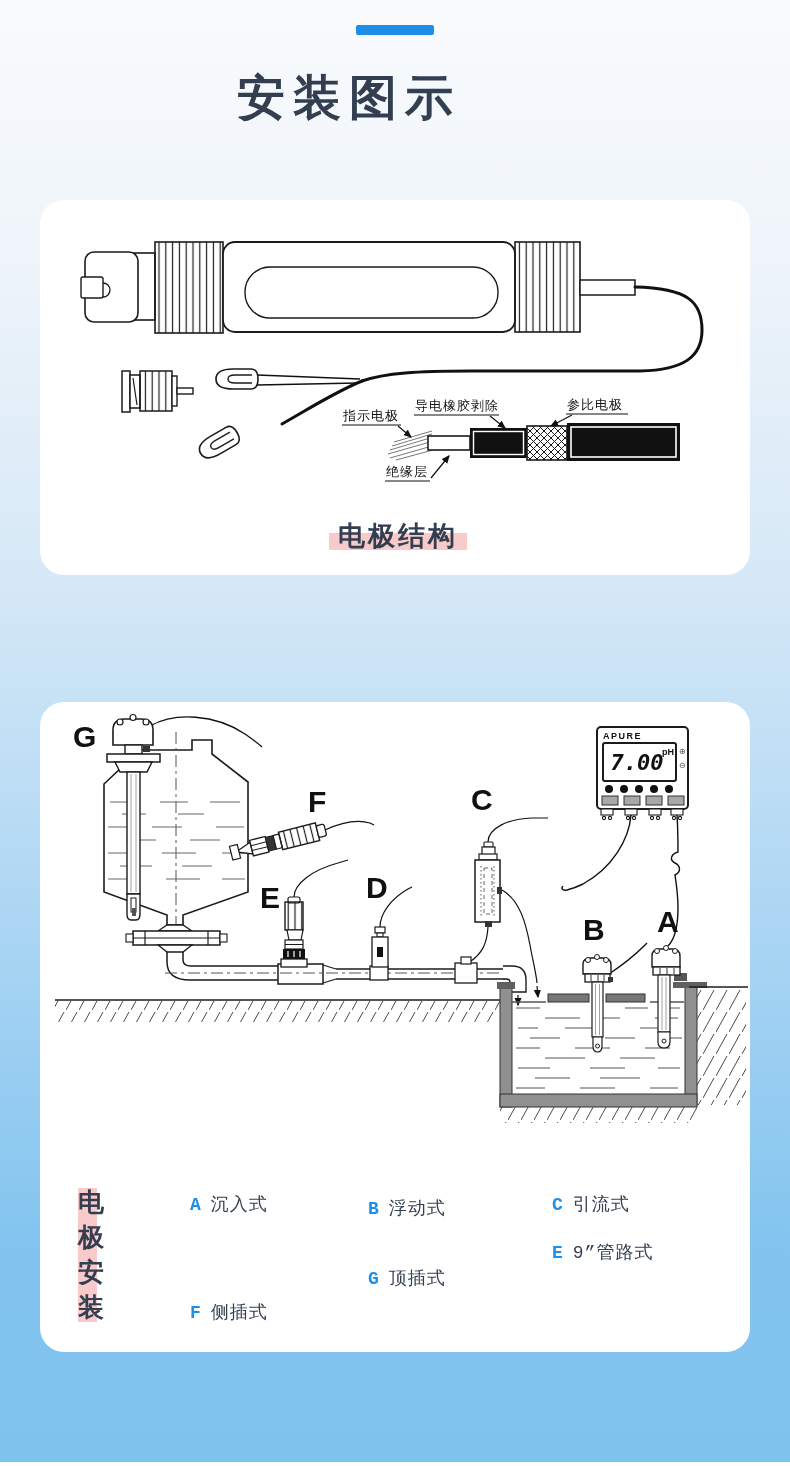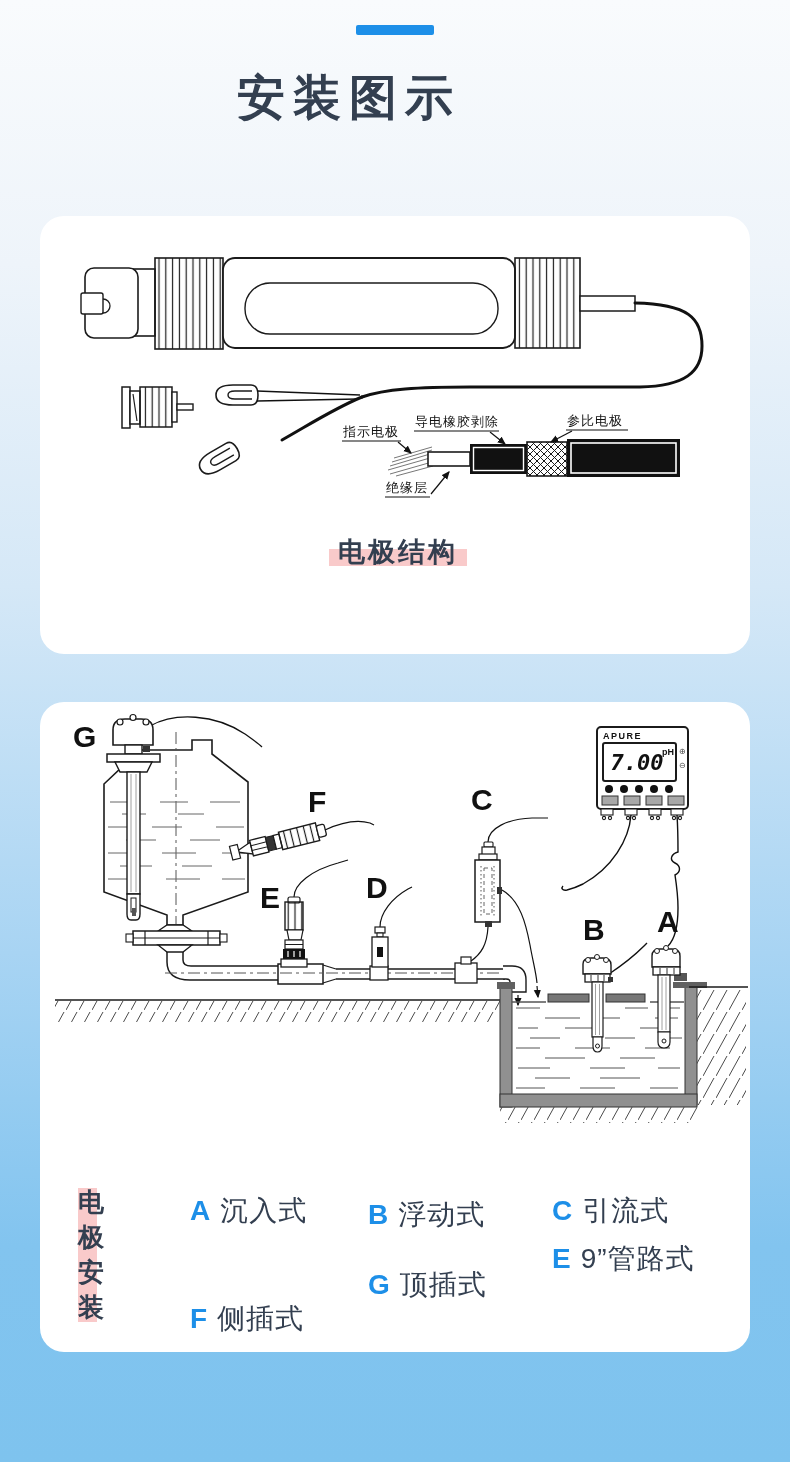--- a/index.html
+++ b/index.html
@@ -6,36 +6,36 @@
   body{
     width:790px;height:1466px;position:relative;overflow:hidden;
     font-family:"Liberation Sans",sans-serif;
     background:linear-gradient(180deg,#f9fbfd 0%,#eef4fa 18%,#d5e8f7 40%,#a8d4f3 65%,#82c4ef 85%,#7ec3ee 100%);
   }
   .header{position:absolute;top:0;left:0;width:790px;height:200px;}
   .accent-bar{position:absolute;top:25px;left:356px;width:78px;height:10px;border-radius:2px;background:var(--accent);}
   .page-title{position:absolute;top:66px;left:0;width:698px;text-align:center;
     font-size:48px;font-weight:bold;letter-spacing:8px;color:var(--text);}
   .card{position:absolute;left:40px;width:710px;background:#fff;border-radius:24px;}
-  #card1{top:216px;height:438px;}
+  #card1{top:200px;height:375px;}
   #card2{top:702px;height:650px;}
   svg{display:block;}
   svg text{font-family:"Liberation Sans",sans-serif;}
   .lbl{font-size:30px;font-weight:bold;fill:#111;}
   .callout{font-size:13px;fill:#111;letter-spacing:1px;}
   .caption-text{font-size:27px;font-weight:bold;fill:var(--text);letter-spacing:3px;}
   .brand{font-size:9px;font-weight:bold;letter-spacing:1.5px;fill:#111;}
   .seg{font-family:"DejaVu Sans Mono",monospace;font-style:italic;font-weight:bold;font-size:22px;fill:#111;}
   .ph{font-size:9px;font-weight:bold;fill:#111;}
   .micro{font-size:8px;fill:#444;}
   
   .legend-title{position:absolute;left:38px;top:483px;width:40px;}
   .pink-strip{position:absolute;left:0;top:3px;width:19px;height:134px;background:var(--highlight);}
   .vchar{position:relative;display:block;font-size:26px;font-weight:bold;color:var(--text);line-height:35px;}
-  .li{position:absolute;white-space:nowrap;font-size:28px;color:var(--text);}
+  .li{position:absolute;white-space:nowrap;font-size:18px;color:var(--text);font-family:Liberation Mono, monospace;}
   .li .k{color:var(--accent);font-weight:bold;margin-right:10px;}
   .li .t{font-weight:500;letter-spacing:1px;}
   .bottom-strip{position:absolute;left:0;bottom:0;width:790px;height:4px;background:#fff;}
 </style>
 </head>
 <body>
 
 <div class="header">
   <div class="accent-bar"></div>
   <div class="page-title">安装图示</div>

